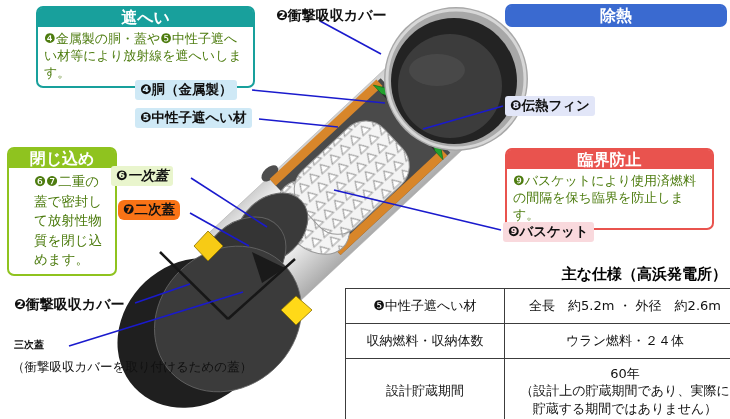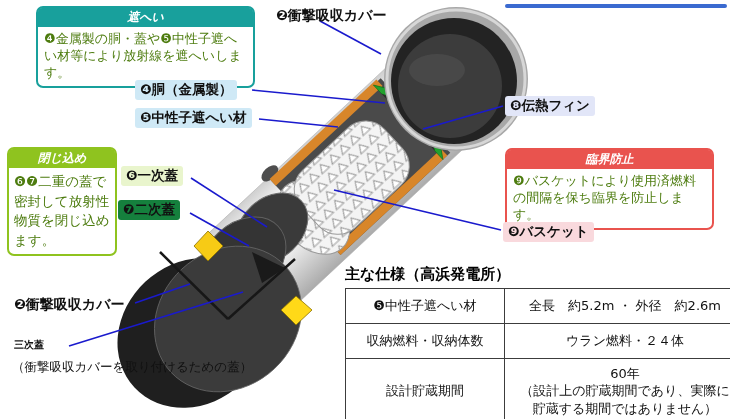--- a/index.html
+++ b/index.html
@@ -7,48 +7,48 @@
     width:730px;height:419px;position:relative;overflow:hidden;
     background:#ffffff;
     font-family:"DejaVu Sans","Liberation Sans",sans-serif;
     color:#111;
   }
   svg.layer{position:absolute;left:0;top:0;z-index:1;}
   svg.leaders{z-index:2;pointer-events:none;}
 
   
   .callout{position:absolute;border:2px solid;border-radius:7px;background:#fff;box-sizing:border-box;z-index:3;}
-  .callout .hd{font-weight:700;color:#fff;text-align:center;font-size:12px;line-height:19px;border-radius:4px 4px 0 0;font-style:italic;}
+  .callout .hd{font-weight:700;color:#fff;text-align:center;font-size:16px;line-height:19px;border-radius:4px 4px 0 0;}
   .callout .bd{font-size:13px;line-height:1.32;padding:3px 6px 5px;color:#4d7c0f;}
   .c-shield{left:36px;top:6px;width:219px;border-color:#18a09c;}
   .c-shield .hd{background:#18a09c;}
   .c-heat{left:505px;top:4px;width:222px;border-color:#3a6ad0;}
   .c-heat .hd{background:#3a6ad0;}
   .c-contain{left:7px;top:147px;width:110px;border-color:#8fc31f;}
   .c-contain .hd{background:#8fc31f;}
-  .c-contain .bd{font-size:13.5px;padding:4px 5px;line-height:1.45;}
+  .c-contain .bd{font-size:13.5px;padding:4px 5px;line-height:1.45;margin-left:20px;}
   .c-crit{left:505px;top:148px;width:209px;border-color:#e9534e;}
   .c-crit .hd{background:#e9534e;}
 
   
   .plabel{position:absolute;font-size:13.5px;font-weight:700;color:#111;padding:1px 5px;border-radius:3px;white-space:nowrap;z-index:3;}
   .l-shock-top{left:276px;top:6px;font-size:14px;padding-left:0;}
   .l-shell{left:135px;top:80px;background:#cfe9f6;}
   .l-neutron{left:135px;top:108px;background:#cfe9f6;}
   .l-fin{left:505px;top:96px;background:#e2e6f8;}
-  .l-lid1{left:121px;top:166px;background:#e9f5cd;}
-  .l-lid2{left:118px;top:200px;background:#15803d;}
+  .l-lid1{left:111px;top:166px;background:#e9f5cd;font-style:italic;}
+  .l-lid2{left:118px;top:200px;background:#f97316;border-radius:6px;}
   .l-basket{left:503px;top:222px;background:#f9d9dd;}
   .l-shock-btm{left:14px;top:295px;font-size:14px;padding-left:0;}
   .l-lid3{left:14px;top:337px;font-size:10px;padding-left:0;}
   .l-lid3-note{left:12px;top:358px;font-size:12.5px;font-weight:400;padding-left:0;}
 
   
   .spec{position:absolute;left:345px;top:265px;width:382px;z-index:3;}
-  .spec-title{font-size:15px;font-weight:700;text-align:left;margin:0 0 4px 0;color:#000;}
+  .spec-title{font-size:15px;font-weight:700;text-align:right;margin:0 0 4px 0;color:#000;}
   table.spec-tb{border-collapse:collapse;width:382px;table-layout:fixed;}
   table.spec-tb td{border:1.5px solid #3c3c3c;font-size:13px;text-align:center;vertical-align:middle;padding:2px 4px;color:#111;}
   td.c1{width:150px;}
   td.c2{width:232px;}
   tr.r1 td,tr.r2 td{height:30px;}
   tr.r3 td{height:60px;}
   .val{white-space:pre-line;line-height:1.35;}
 </style>
 </head>
 <body>
@@ -115,20 +115,21 @@
   <line x1="135" y1="303" x2="190" y2="284"></line>
   <line x1="69" y1="346" x2="243" y2="292"></line>
 </svg>
 
 <div class="callout c-shield">
   <div class="hd">遮へい</div>
   <div class="bd">❹金属製の胴・蓋や❺中性子遮へい材等により放射線を遮へいします。</div>
 </div>
 
 <div class="callout c-heat">
+  <div class="hd">除熱</div>
 </div>
 
 <div class="callout c-contain">
   <div class="hd">閉じ込め</div>
   <div class="bd">❻❼二重の蓋で密封して放射性物質を閉じ込めます。</div>
 </div>
 
 <div class="callout c-crit">
   <div class="hd">臨界防止</div>
   <div class="bd">❾バスケットにより使用済燃料の間隔を保ち臨界を防止します。</div>

